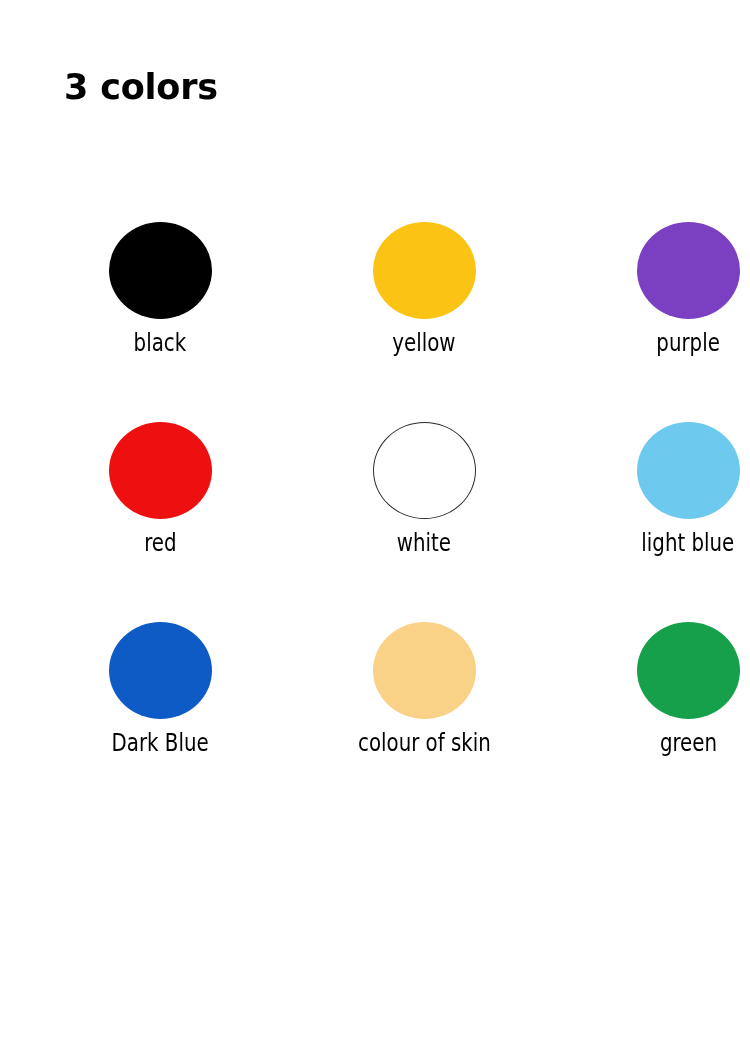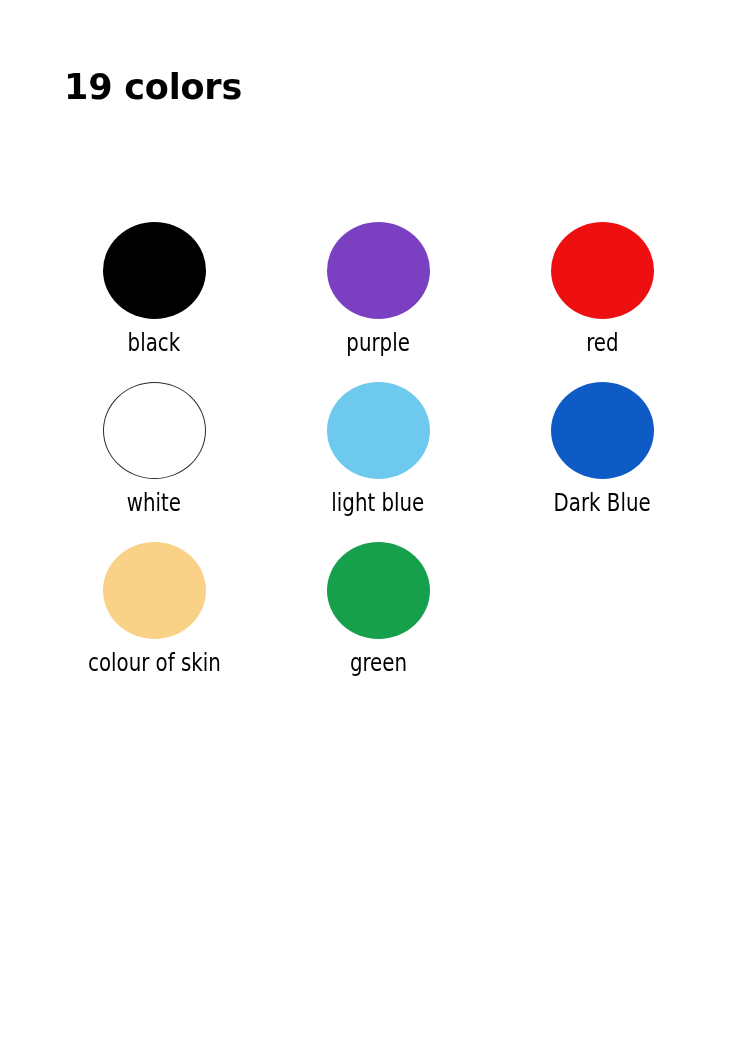--- a/index.html
+++ b/index.html
@@ -32,26 +32,27 @@
     font-weight: 700;
     letter-spacing: -0.2px;
     color: #000000;
     line-height: 1.0;
     white-space: nowrap;
   }
 
   
   #swatch-grid {
     position: absolute;
-    left: 42px;
+    left: 48px;
     top: 214px;
     width: 672px;
     display: grid;
     grid-template-columns: repeat(3, 224px);
     grid-template-rows: repeat(4, 160px);
+    gap: 40px;
   }
   .swatch-cell {
     position: relative;
     display: flex;
     flex-direction: column;
     align-items: center;
     justify-content: flex-start;
   }
   .swatch-dot {
     width: 103px;
@@ -74,26 +75,30 @@
     white-space: nowrap;
     transform: scaleX(0.88);
     transform-origin: center center;
   }
 </style>
 </head>
 <body>
 
 <div id="page" style="background: rgb(255, 255, 255);">
 
-  <div id="page-title">19 colors</div>
+  <div id="page-title">3 colors</div>
 
   <div id="swatch-grid">
       <div class="swatch-cell">
         <div class="swatch-dot" style="background: rgb(0, 0, 0);"></div>
         <div class="swatch-label">black</div>
+      </div>
+      <div class="swatch-cell">
+        <div class="swatch-dot" style="background: rgb(251, 196, 21);"></div>
+        <div class="swatch-label">yellow</div>
       </div>
       <div class="swatch-cell">
         <div class="swatch-dot" style="background: rgb(123, 63, 194);"></div>
         <div class="swatch-label">purple</div>
       </div>
       <div class="swatch-cell">
         <div class="swatch-dot" style="background: rgb(238, 16, 16);"></div>
         <div class="swatch-label">red</div>
       </div>
       <div class="swatch-cell">

